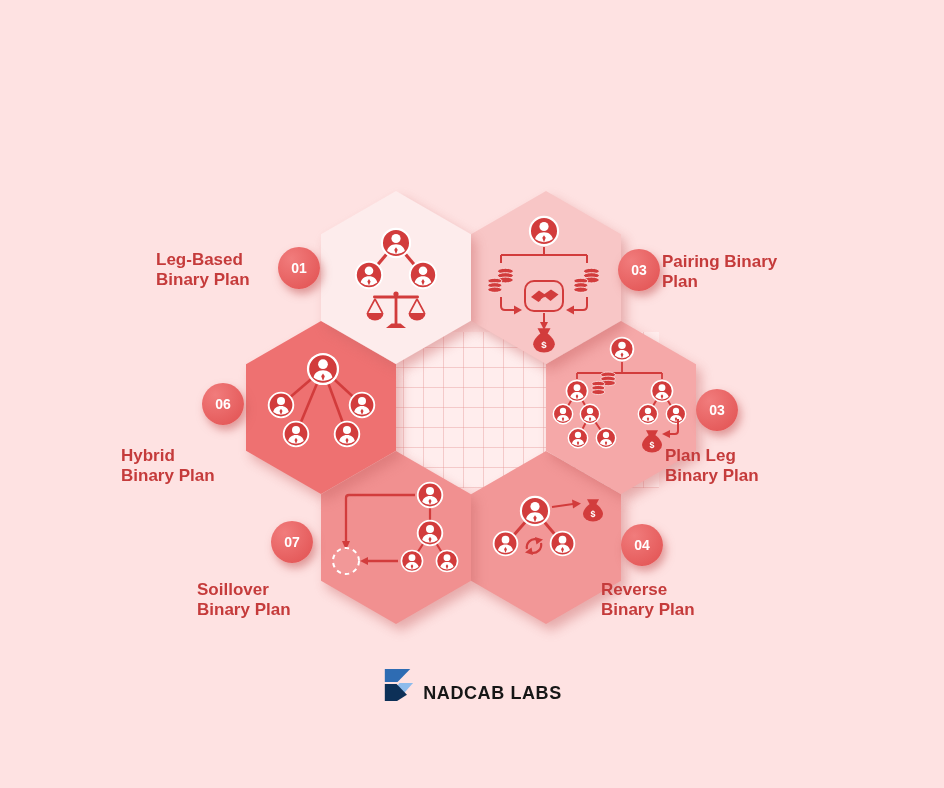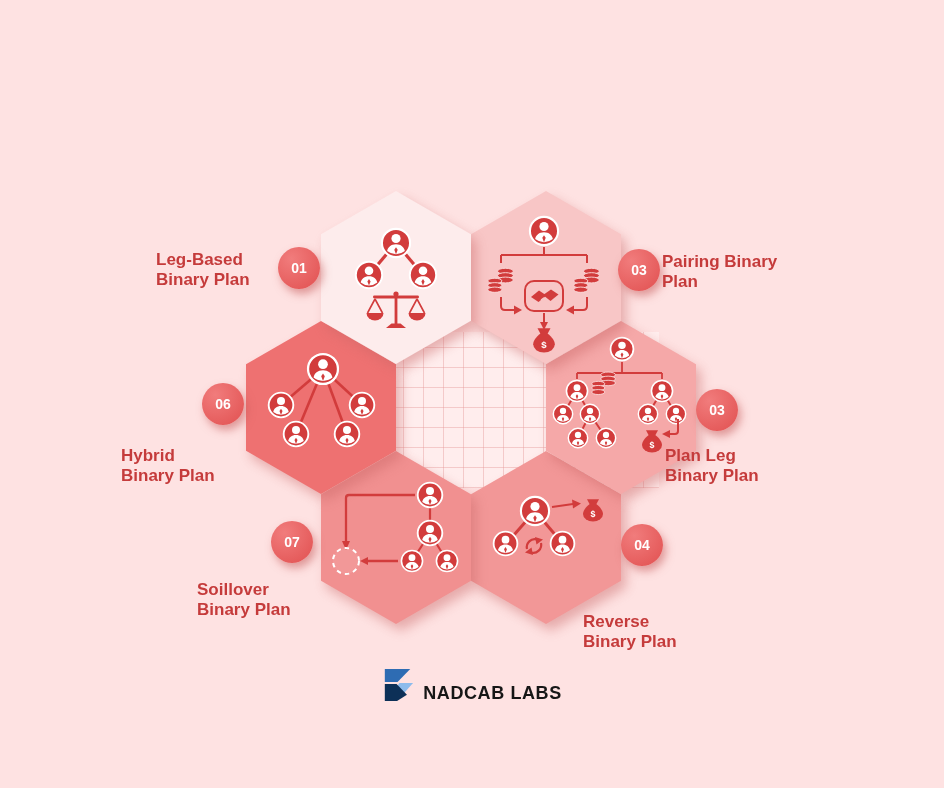--- a/index.html
+++ b/index.html
@@ -32,21 +32,21 @@
   .badge{position:absolute;width:42px;height:42px;border-radius:50%;
     background:radial-gradient(circle at 32% 28%, #f17c7c, #e15050);
     color:#fff;font-size:14px;font-weight:bold;display:flex;align-items:center;justify-content:center;
     box-shadow:3px 5px 9px rgba(198,90,90,.55);z-index:8;}
   .b1{left:278px;top:247px;} .b2{left:618px;top:249px;} .b3{left:696px;top:389px;}
   .b4{left:621px;top:524px;} .b5{left:271px;top:521px;} .b6{left:202px;top:383px;}
 
   .plan-label{position:absolute;width:150px;font-size:17px;font-weight:bold;
     color:#c53b3b;line-height:1.18;z-index:8;}
   .l1{left:156px;top:250px;} .l2{left:662px;top:252px;} .l3{left:665px;top:446px;}
-  .l4{left:583px;top:580px;margin-top:32px;} .l5{left:197px;top:580px;} .l6{left:121px;top:446px;}
+  .l4{left:601px;top:580px;} .l5{left:197px;top:580px;} .l6{left:121px;top:446px;}
 
   .logo{position:absolute;top:664px;left:0;right:0;display:flex;justify-content:center;
         align-items:flex-end;gap:9px;z-index:8;}
   .logo-text{font-size:18px;font-weight:bold;color:#161616;letter-spacing:.6px;}
 
   svg text{font-family:"Liberation Sans",sans-serif;font-weight:bold;}
   .defs{position:absolute;width:0;height:0;overflow:hidden;}
 </style>
 </head>
 <body>

